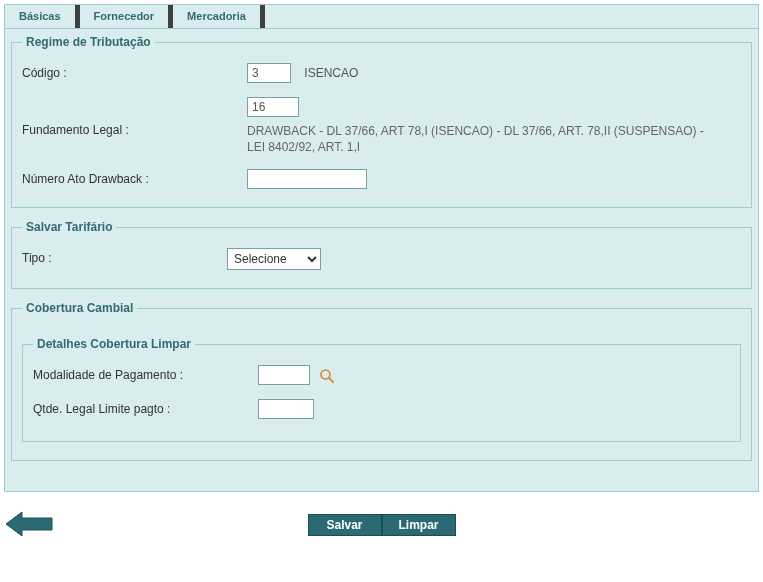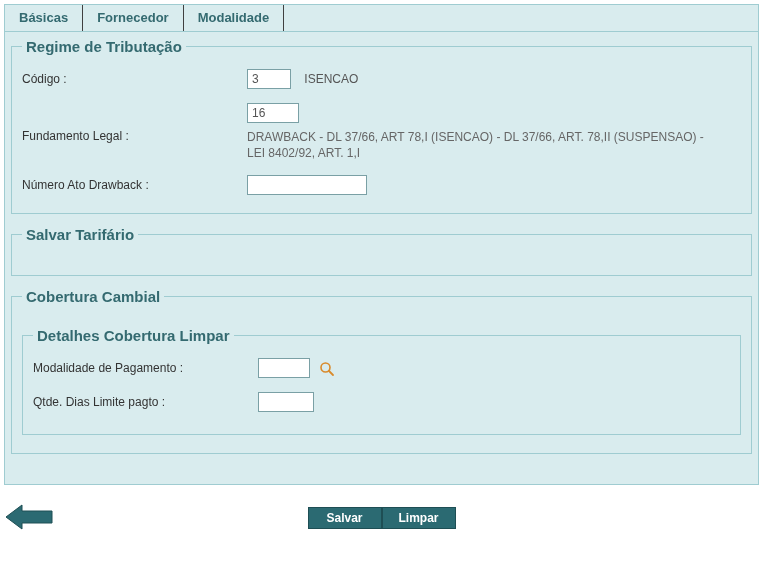--- a/index.html
+++ b/index.html
@@ -17,44 +17,44 @@
     margin: 4px 4px 0 4px;
     background: #d9ecee;
     overflow: hidden;
   }
   .tabs {
     display: flex;
     border-bottom: 1px solid #9fccd1;
   }
   .tab {
     padding: 5px 14px 6px 14px;
-    border-right: 1px solid #404040;
+    border-right: 5px solid #404040;
     background: #d9ecee;
     color: #346a70;
     font-weight: bold;
     cursor: pointer;
-    font-size: 13px;
+    font-size: 11px;
   }
   .tab.active {
     background: #fff;
     color: #9a2b2b;
   }
   .content {
     padding: 6px 6px 18px 6px;
   }
   fieldset {
     border: 1px solid #9fccd1;
     margin: 0 0 12px 0;
     padding: 14px 10px 18px 10px;
     background: #d9ecee;
   }
   legend {
     color: #346a70;
     font-weight: bold;
-    font-size: 15px;
+    font-size: 12px;
     padding: 0 4px;
   }
   .row {
     display: flex;
     align-items: flex-start;
     margin-bottom: 14px;
   }
   .row:last-child { margin-bottom: 0; }
   .label-col {
     width: 225px;
@@ -139,21 +139,21 @@
   .mag-icon svg { display: block; }
 </style>
 </head>
 <body>
 
 <div class="panel">
 
   <div class="tabs">
     <div class="tab">Básicas</div>
     <div class="tab">Fornecedor</div>
-    <div class="tab">Modalidade</div>
+    <div class="tab">Mercadoria</div>
   </div>
 
   <div class="content">
 
     <fieldset>
       <legend>Regime de Tributação</legend>
 
       <div class="row">
         <div class="label-col">Código :</div>
         <div class="val-col">
@@ -173,20 +173,28 @@
       <div class="row">
         <div class="label-col">Número Ato Drawback :</div>
         <div class="val-col">
           <input type="text" class="txt w120" value="" style="">
         </div>
       </div>
     </fieldset>
 
     <fieldset>
       <legend>Salvar Tarifário</legend>
+      <div class="row" style="margin-bottom:0;">
+        <div class="label-col" style="width:205px;">Tipo :</div>
+        <div class="val-col">
+          <select class="sel w94">
+            <option>Selecione</option>
+          </select>
+        </div>
+      </div>
     </fieldset>
 
     <fieldset>
       <legend>Cobertura Cambial</legend>
 
 
       <fieldset class="inner">
         <legend>Detalhes Cobertura Limpar</legend>
 
         <div class="row">
@@ -196,21 +204,21 @@
             <span class="mag-icon">
               <svg width="16" height="16" viewBox="0 0 16 16">
                 <circle cx="6.5" cy="6.5" r="4.5" fill="none" stroke="#d98a2b" stroke-width="1.6"></circle>
                 <line x1="10" y1="10" x2="14" y2="14" stroke="#d98a2b" stroke-width="1.8" stroke-linecap="round"></line>
               </svg>
             </span>
           </div>
         </div>
 
         <div class="row" style="margin-bottom:4px;">
-          <div class="label-col">Qtde. Dias Limite pagto :</div>
+          <div class="label-col">Qtde. Legal Limite pagto :</div>
           <div class="val-col">
             <input type="text" class="txt w56" value="" style="">
           </div>
         </div>
       </fieldset>
 
     </fieldset>
 
   </div>
 </div>

